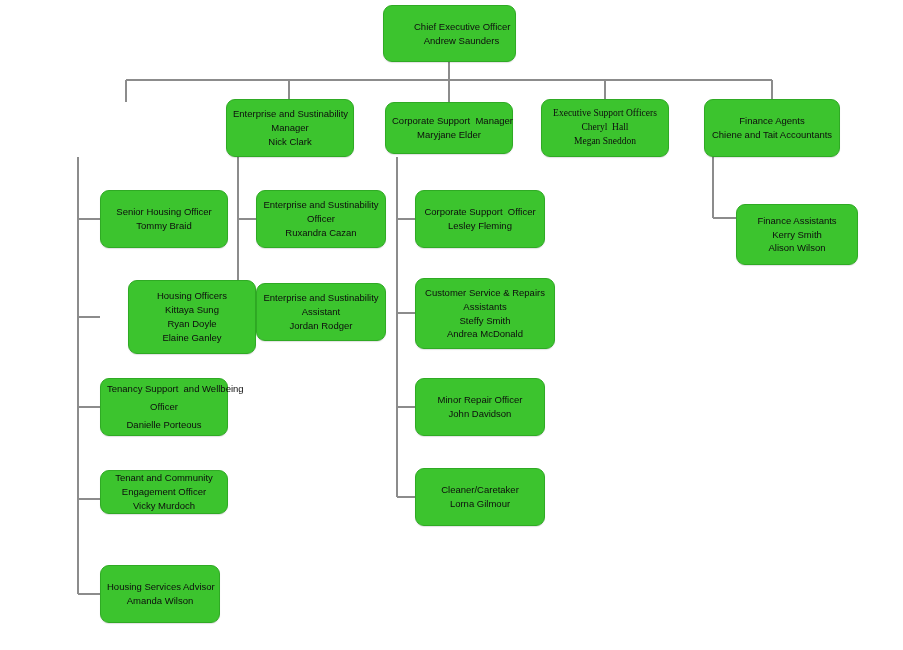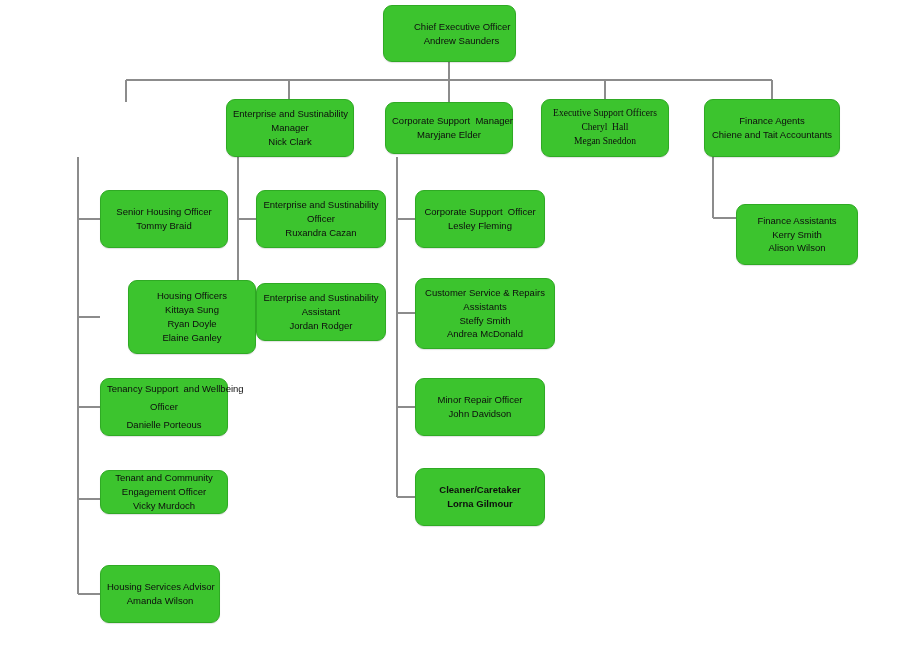--- a/index.html
+++ b/index.html
@@ -171,21 +171,21 @@
     <span class="ln">Assistants</span>
     <span class="ln">Steffy Smith</span>
     <span class="ln">Andrea McDonald</span>
   </div>
 
   <div class="node" style="left:415px; top:378px; width:130px; height:58px;">
     <span class="ln">Minor Repair Officer</span>
     <span class="ln">John Davidson</span>
   </div>
 
-  <div class="node" style="left:415px; top:468px; width:130px; height:58px;font-weight:bold;">
+  <div class="node" style="left:415px; top:468px; width:130px; height:58px;">
     <span class="ln">Cleaner/Caretaker</span>
     <span class="ln">Lorna Gilmour</span>
   </div>
 
   <div class="node" style="left:736px; top:204px; width:122px; height:61px;">
     <span class="ln">Finance Assistants</span>
     <span class="ln">Kerry Smith</span>
     <span class="ln">Alison Wilson</span>
   </div>
 

